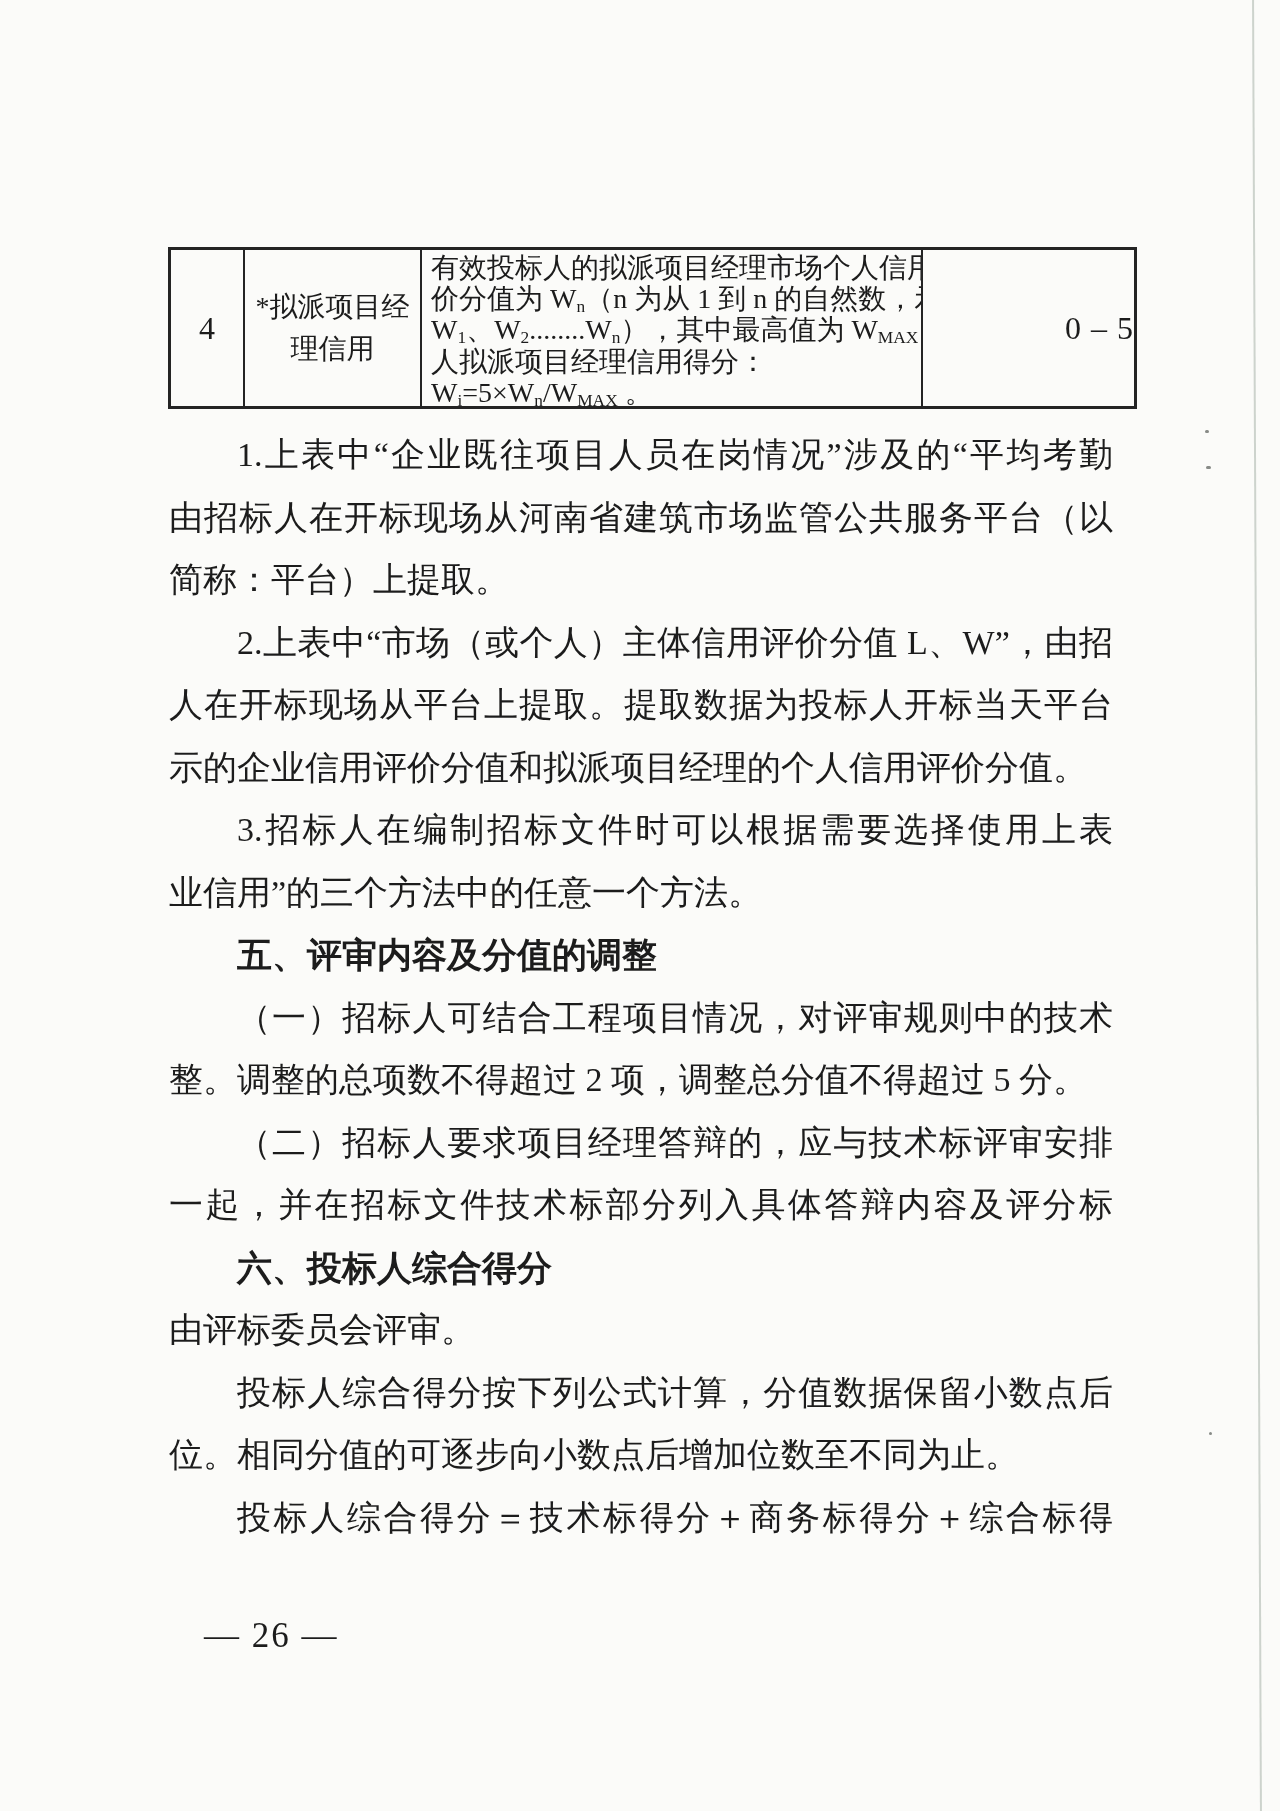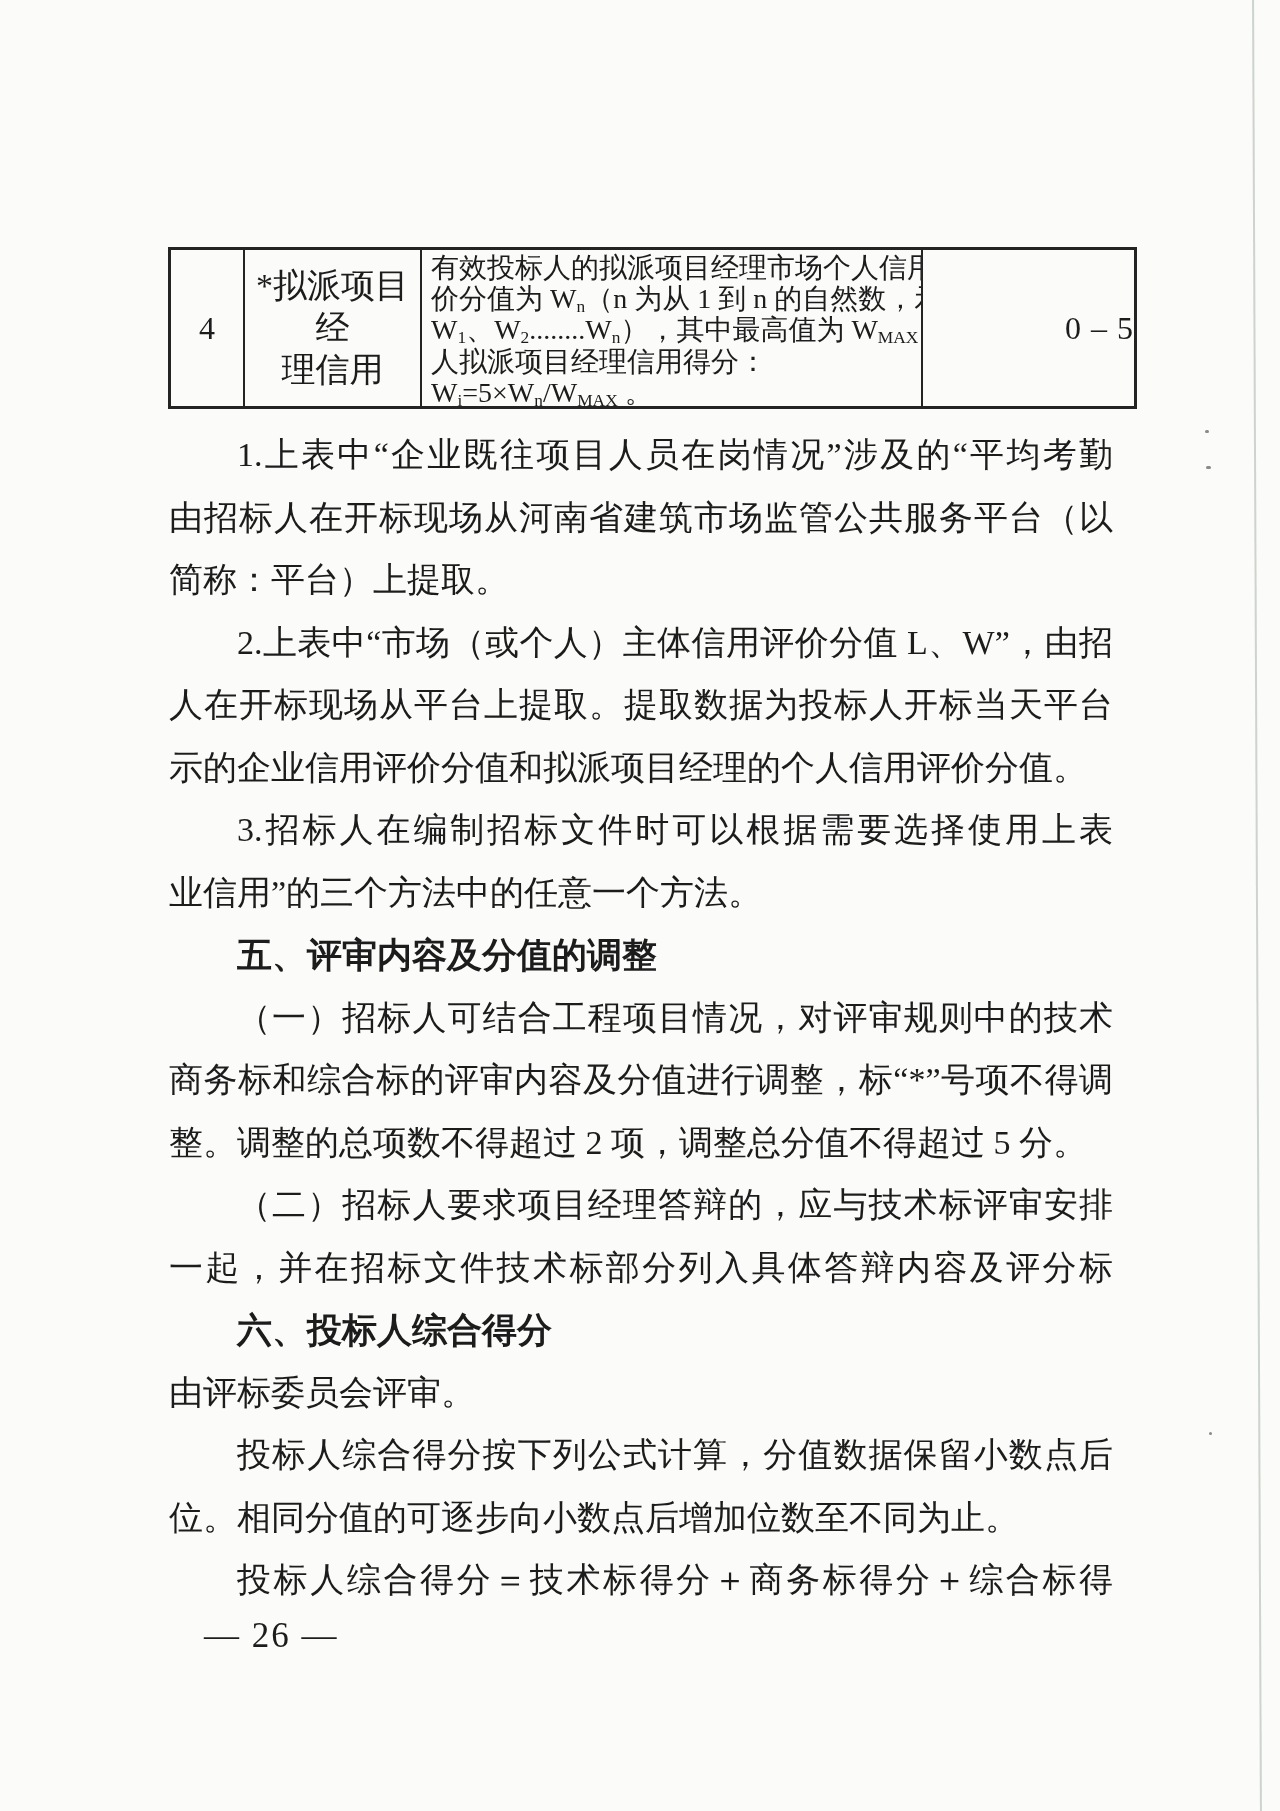--- a/index.html
+++ b/index.html
@@ -32,21 +32,21 @@
     overflow: hidden;
   }
   .cell.first-col { border-left: none; }
   .c-no {
     display: flex; align-items: center; justify-content: center;
     font-size: 32px;
   }
   .c-item {
     display: flex; flex-direction: column;
     align-items: center; justify-content: center;
-    font-size: 34px; line-height: 42px; text-align: center;
+    font-size: 28px; line-height: 42px; text-align: center;
   }
   .c-desc {
     font-size: 28px;
     line-height: 31.2px;
     padding: 2px 4px 0 9px;
   }
   .c-desc .tline { white-space: nowrap; }
   .c-score {
     display: flex; align-items: center; justify-content: flex-end;
     font-size: 32px; letter-spacing: 1px;
@@ -132,21 +132,20 @@
       <div class="line first">1.上表中“企业既往项目人员在岗情况”涉及的“平均考勤率”，</div>
       <div class="line">由招标人在开标现场从河南省建筑市场监管公共服务平台（以下</div>
       <div class="line lastline">简称：平台）上提取。</div>
       <div class="line first">2.上表中“市场（或个人）主体信用评价分值 L、W”，由招标</div>
       <div class="line">人在开标现场从平台上提取。提取数据为投标人开标当天平台显</div>
       <div class="line lastline">示的企业信用评价分值和拟派项目经理的个人信用评价分值。</div>
       <div class="line first">3.招标人在编制招标文件时可以根据需要选择使用上表中“企</div>
       <div class="line lastline">业信用”的三个方法中的任意一个方法。</div>
       <div class="line heading first lastline">五、评审内容及分值的调整</div>
       <div class="line first">（一）招标人可结合工程项目情况，对评审规则中的技术标、</div>
-      <div class="line">商务标和综合标的评审内容及分值进行调整，标“*”号项不得调</div>
       <div class="line lastline">整。调整的总项数不得超过 2 项，调整总分值不得超过 5 分。</div>
       <div class="line first">（二）招标人要求项目经理答辩的，应与技术标评审安排在</div>
       <div class="line">一起，并在招标文件技术标部分列入具体答辩内容及评分标准，</div>
       <div class="line heading first lastline">六、投标人综合得分</div>
       <div class="line lastline">由评标委员会评审。</div>
       <div class="line first">投标人综合得分按下列公式计算，分值数据保留小数点后三</div>
       <div class="line lastline">位。相同分值的可逐步向小数点后增加位数至不同为止。</div>
       <div class="line first lastline">投标人综合得分＝技术标得分＋商务标得分＋综合标得分。</div>
     </div>
 

